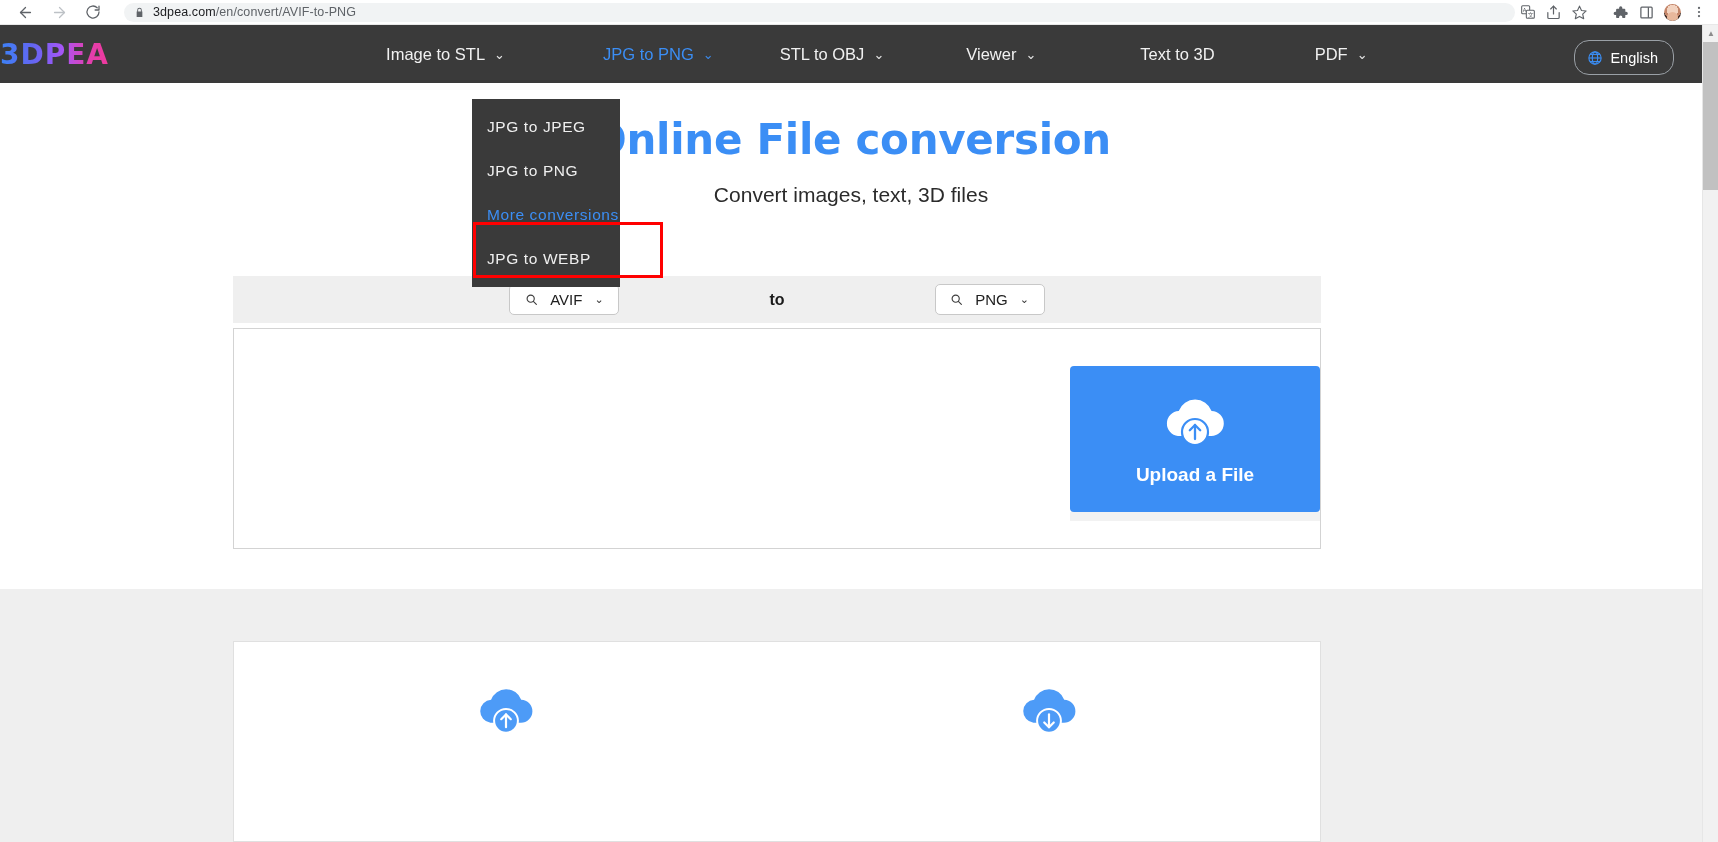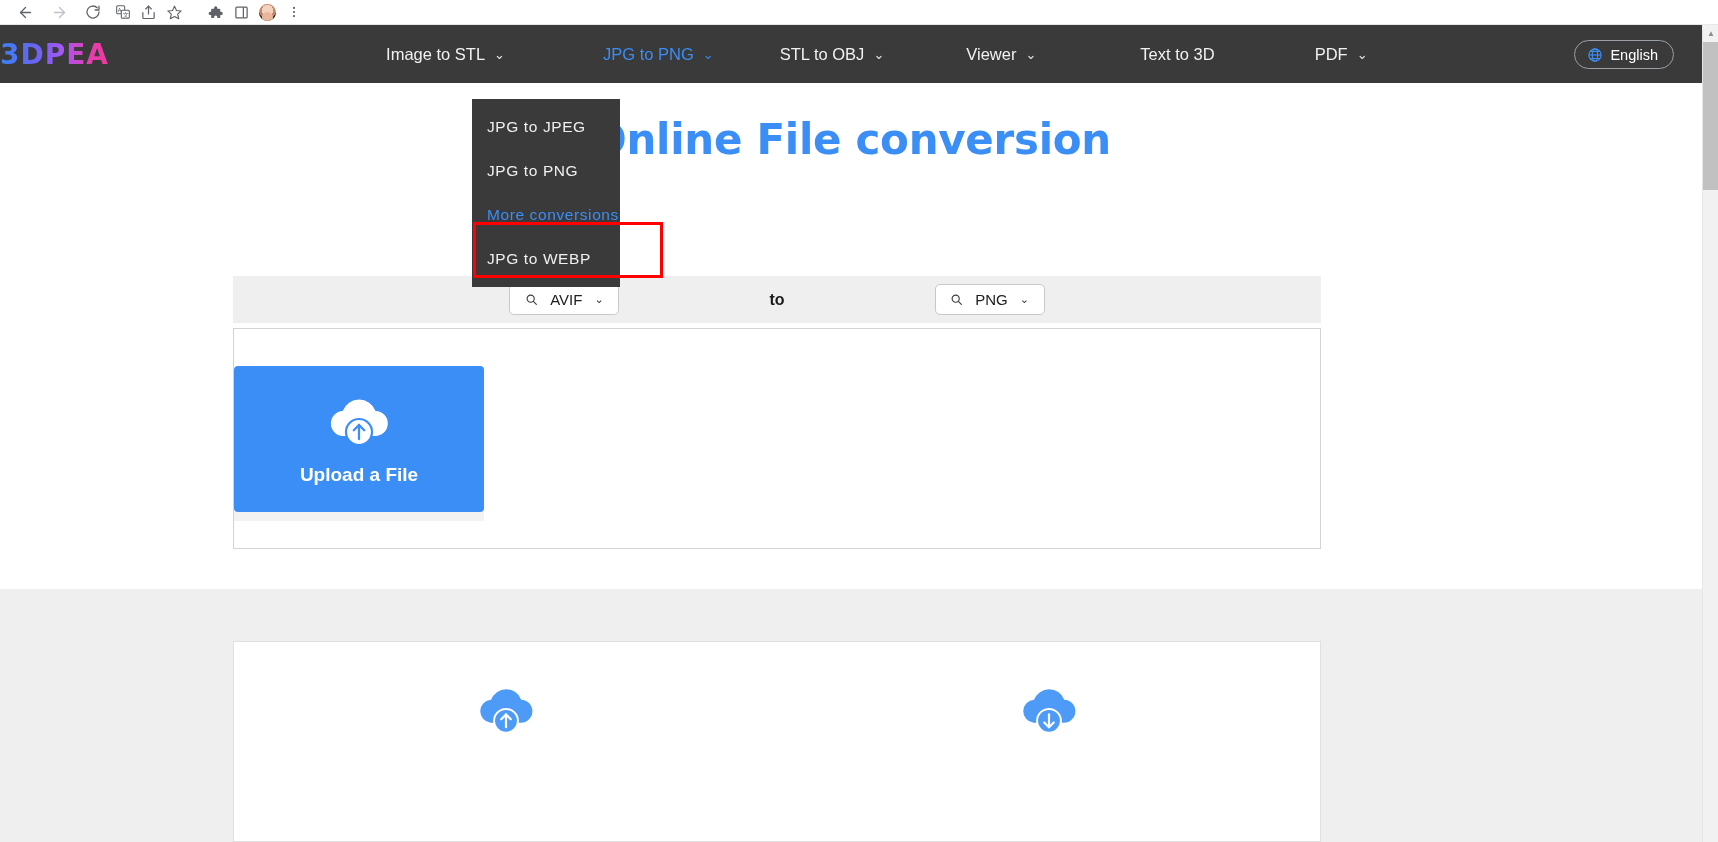--- a/index.html
+++ b/index.html
@@ -95,21 +95,21 @@
   .nav-item.active { color: #3b8ef5; }
   .nav-item .chev { font-size: 13px; opacity: .95; }
   .nav-gap-1 { width: 64px; }
   .nav-gap-2 { width: 32px; }
   .nav-gap-3 { width: 48px; }
   .nav-gap-4 { width: 70px; }
   .nav-gap-5 { width: 66px; }
 
   .lang-btn {
     position: absolute; right: 28px; top: 15px;
-    height: 29px;
+    height: 35px;
     border: 1px solid #9aa0a6;
     border-radius: 15px;
     display: flex; align-items: center; gap: 7px;
     padding: 0 15px 0 12px;
     color: #ffffff;
     font-size: 14.5px;
   }
   .globe { color: #3b8ef5; display:flex; align-items:center; }
 
   
@@ -182,21 +182,21 @@
   .select-box .chev { font-size: 11px; color:#333; }
   .to-label { font-size: 16px; font-weight: 700; color: #1a1a1a; }
 
   
   .upload-panel {
     position: absolute;
     left: 233px; top: 328px;
     width: 1088px; height: 221px;
     border: 1px solid #d3d3d3;
     background: #ffffff;
-    display: flex; align-items: center; justify-content: flex-start;
+    display: flex; align-items: center; justify-content: flex-end;
   }
   .upload-btn {
     width: 250px; height: 146px;
     background: #3b8ef5;
     border-radius: 4px;
     display: flex; flex-direction: column;
     align-items: center; justify-content: center;
     gap: 8px;
     box-shadow: 0 7px 0 -1px rgba(0,0,0,.06);
     position: relative;
@@ -278,20 +278,28 @@
         </svg>
     </div>
     <div class="nav-btn">
       <svg width="16" height="16" viewBox="0 0 24 24" fill="none" stroke="currentColor" stroke-width="1.9" stroke-linecap="round" stroke-linejoin="round">
           <path d="M21 12a9 9 0 1 1-2.7-6.4"></path>
           <polyline points="21 3.2 21 9 15.2 9"></polyline>
         </svg>
     </div>
   </div>
 
+  <div class="omnibox">
+    <span class="lock-icon">
+      <svg width="11" height="11" viewBox="0 0 24 24" fill="#5f6368">
+          <path d="M12 1.8a5 5 0 0 0-5 5V10H5.8v12h12.4V10H17V6.8a5 5 0 0 0-5-5Zm3 8.2H9V6.8a3 3 0 1 1 6 0V10Z"></path>
+        </svg>
+    </span>
+    <span class="url-text"><span>3dpea.com</span><span class="dim">/en/convert/AVIF-to-PNG</span></span>
+  </div>
 
   <div class="toolbar-icons">
     <div class="tb-icon">
       <svg width="16" height="16" viewBox="0 0 24 24" fill="none" stroke="#5f6368" stroke-width="1.6">
           <rect x="2.5" y="2.5" width="12" height="12" rx="1.5"></rect>
           <rect x="9.5" y="9.5" width="12" height="12" rx="1.5" fill="#fff"></rect>
           <text x="11.5" y="19.5" font-size="9" fill="#5f6368" stroke="none" font-family="DejaVu Sans">文</text>
           <text x="4" y="11.5" font-size="8" fill="#5f6368" stroke="none" font-family="DejaVu Sans">A</text>
         </svg>
     </div>
@@ -375,20 +383,21 @@
           <line x1="4.6" y1="6.6" x2="19.4" y2="6.6"></line>
           <line x1="4.6" y1="17.4" x2="19.4" y2="17.4"></line>
         </svg>
     </span>
     <span>English</span>
   </div>
 </div>
 
 <div class="hero">
   <h1>Online File conversion</h1>
+  <p>Convert images, text, 3D files</p>
 </div>
 
 <div class="selector-bar">
   <div class="select-box">
     <span class="mag">
       <svg width="13" height="13" viewBox="0 0 24 24" fill="none" stroke="#3d3d3d" stroke-width="2.1" stroke-linecap="round">
           <circle cx="10.5" cy="10.5" r="6.6"></circle>
           <line x1="15.4" y1="15.4" x2="21" y2="21"></line>
         </svg>
     </span>

